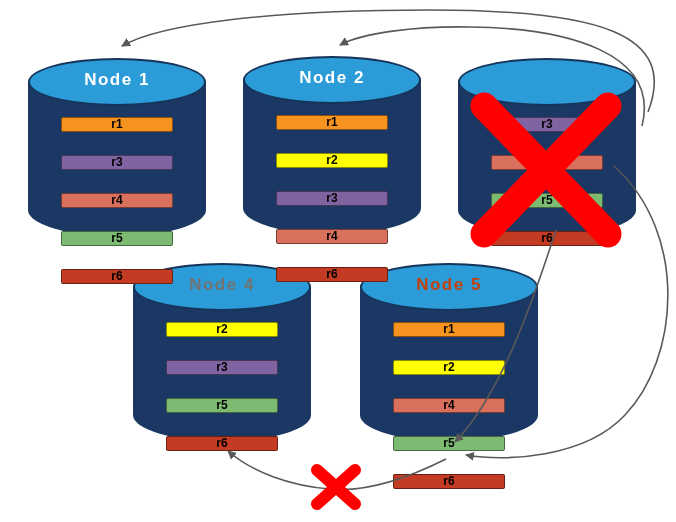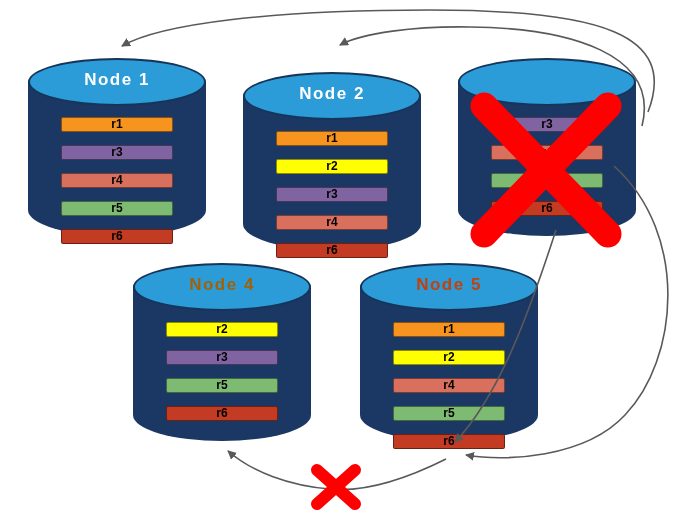--- a/index.html
+++ b/index.html
@@ -1,42 +1,42 @@
 <!DOCTYPE html>
 <html><head>
 <meta charset="utf-8">
 <style>
   html,body{margin:0;padding:0;background:#ffffff;}
   .canvas{position:relative;width:676px;height:522px;background:#ffffff;font-family:"Liberation Sans",sans-serif;overflow:hidden;}
   .node{position:absolute;width:178px;height:178px;}
   .cyl-body{position:absolute;left:0;right:0;top:24px;bottom:0;border-radius:0 0 50% 50% / 0 0 26px 26px;}
   .cyl-top{position:absolute;left:0;right:0;top:0;height:48px;border-radius:50%;box-sizing:border-box;}
   .node-title{position:absolute;top:12px;left:0;right:0;text-align:center;font-weight:bold;font-size:17px;letter-spacing:1.5px;z-index:2;}
-  .rows{position:absolute;top:59px;left:50%;transform:translateX(-50%);width:112px;display:flex;flex-direction:column;gap:13px;z-index:2;}
+  .rows{position:absolute;top:59px;left:50%;transform:translateX(-50%);width:112px;display:flex;flex-direction:column;gap:23px;z-index:2;}
   .row{height:15px;line-height:13px;text-align:center;font-size:12px;font-weight:bold;color:#000;border-radius:2px;border:1px solid rgba(0,0,0,.45);box-sizing:border-box;}
   #overlay{position:absolute;left:0;top:0;z-index:5;pointer-events:none;}
 </style>
 </head>
 <body>
 
 <div class="canvas">
   <div id="nodes-layer">
       <div class="node" style="left: 28px; top: 58px;">
         <div class="cyl-body" style="background: rgb(27, 55, 100);"></div>
         <div class="cyl-top" style="background: rgb(43, 156, 216); border: 2px solid rgb(22, 53, 91);"></div>
         <div class="node-title" style="color: rgb(255, 255, 255);">Node 1</div>
         <div class="rows">
           <div class="row" style="background: rgb(247, 148, 32);">r1</div>
           <div class="row" style="background: rgb(128, 100, 162);">r3</div>
           <div class="row" style="background: rgb(217, 111, 93);">r4</div>
           <div class="row" style="background: rgb(126, 187, 114);">r5</div>
           <div class="row" style="background: rgb(194, 59, 34);">r6</div>
         </div>
       </div>
-      <div class="node" style="left: 243px; top: 72px;">
+      <div class="node" style="left: 243px; top: 56px;">
         <div class="cyl-body" style="background: rgb(27, 55, 100);"></div>
         <div class="cyl-top" style="background: rgb(43, 156, 216); border: 2px solid rgb(22, 53, 91);"></div>
         <div class="node-title" style="color: rgb(255, 255, 255);">Node 2</div>
         <div class="rows">
           <div class="row" style="background: rgb(247, 148, 32);">r1</div>
           <div class="row" style="background: rgb(255, 255, 0);">r2</div>
           <div class="row" style="background: rgb(128, 100, 162);">r3</div>
           <div class="row" style="background: rgb(217, 111, 93);">r4</div>
           <div class="row" style="background: rgb(194, 59, 34);">r6</div>
         </div>
@@ -47,21 +47,21 @@
         <div class="rows">
           <div class="row" style="background: rgb(128, 100, 162);">r3</div>
           <div class="row" style="background: rgb(217, 111, 93);">r4</div>
           <div class="row" style="background: rgb(126, 187, 114);">r5</div>
           <div class="row" style="background: rgb(194, 59, 34);">r6</div>
         </div>
       </div>
       <div class="node" style="left: 133px; top: 263px;">
         <div class="cyl-body" style="background: rgb(27, 55, 100);"></div>
         <div class="cyl-top" style="background: rgb(43, 156, 216); border: 2px solid rgb(22, 53, 91);"></div>
-        <div class="node-title" style="color: #a16207;">Node 4</div>
+        <div class="node-title" style="color: #737373;">Node 4</div>
         <div class="rows">
           <div class="row" style="background: rgb(255, 255, 0);">r2</div>
           <div class="row" style="background: rgb(128, 100, 162);">r3</div>
           <div class="row" style="background: rgb(126, 187, 114);">r5</div>
           <div class="row" style="background: rgb(194, 59, 34);">r6</div>
         </div>
       </div>
       <div class="node" style="left: 360px; top: 263px;">
         <div class="cyl-body" style="background: rgb(27, 55, 100);"></div>
         <div class="cyl-top" style="background: rgb(43, 156, 216); border: 2px solid rgb(22, 53, 91);"></div>

